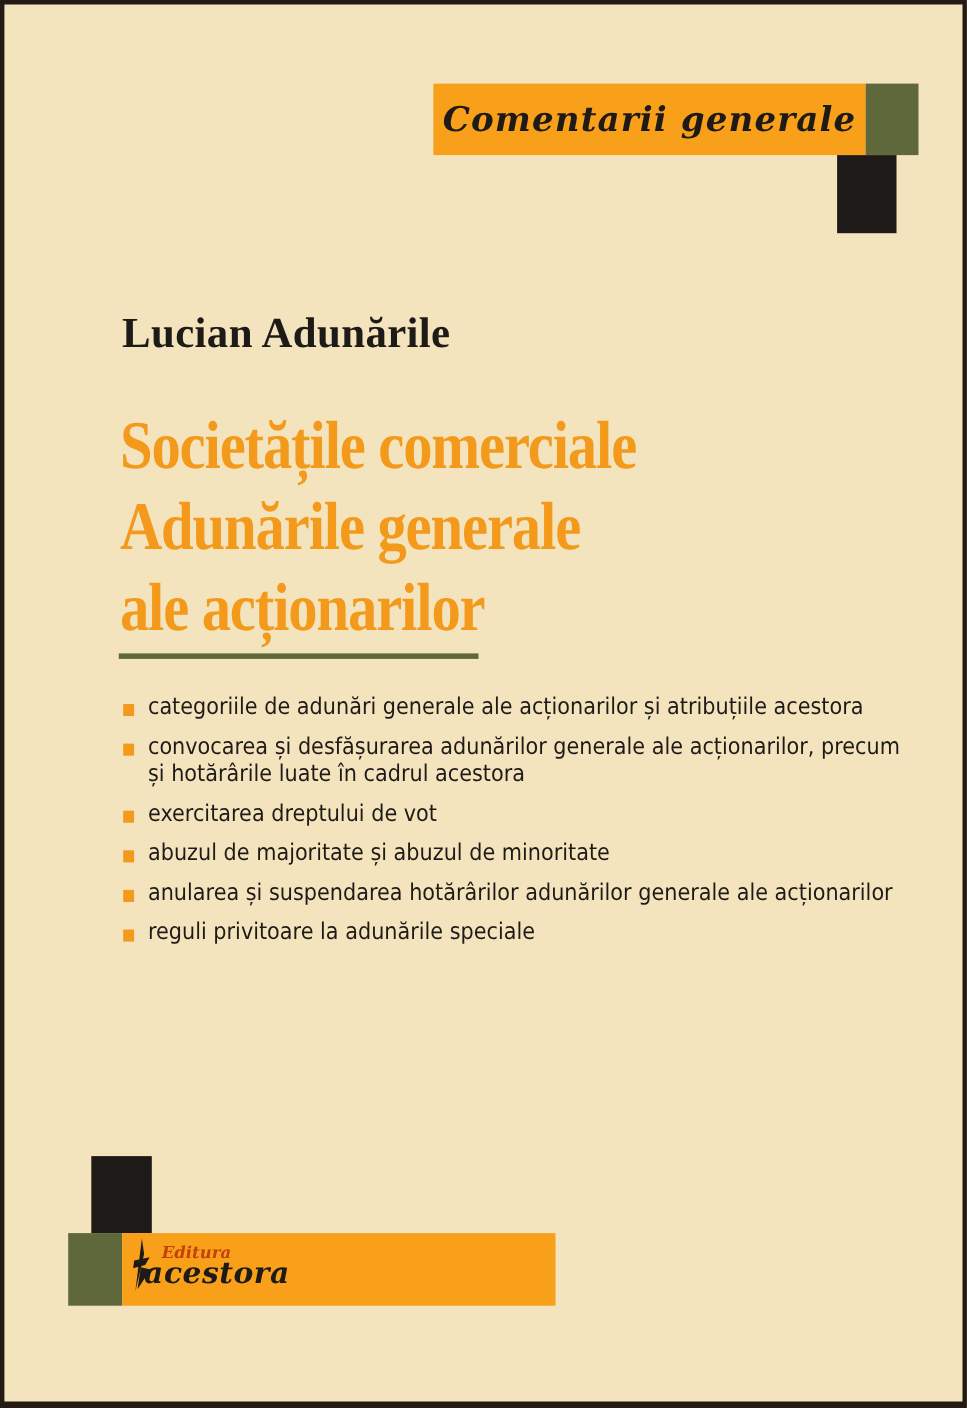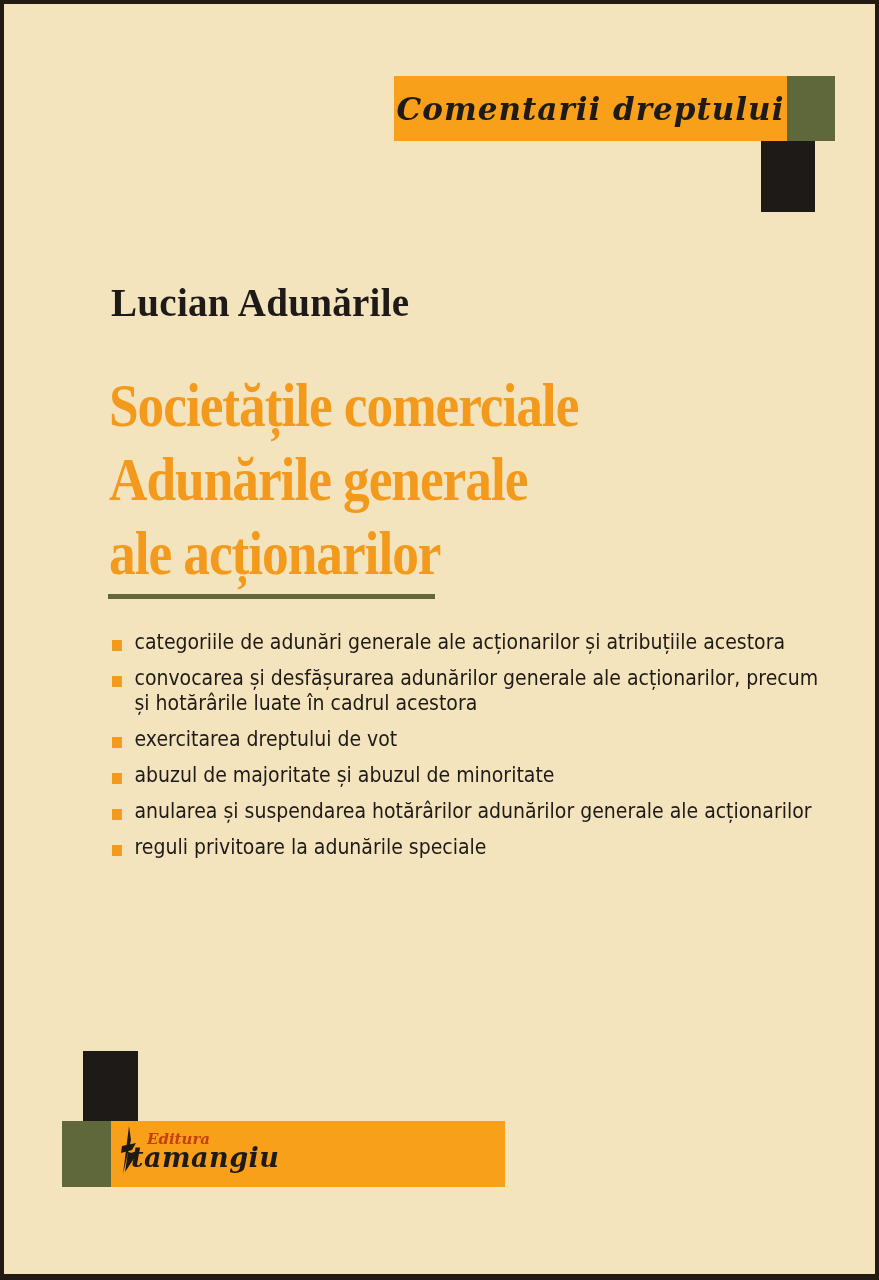--- a/index.html
+++ b/index.html
@@ -22,21 +22,21 @@
   .pub-icon { position:absolute; left:2px; top:2px; width:20px; height:50px; }
 </style>
 </head>
 <body>
 
 <div class="cover">
 
   <div class="blk orange" style="left:390px;top:72px;width:393px;height:65px;"></div>
   <div class="blk olive" style="left:783px;top:72px;width:48px;height:65px;"></div>
   <div class="blk black" style="left:757px;top:137px;width:54px;height:71px;"></div>
-  <div class="series-label">Comentarii dreptului</div>
+  <div class="series-label">Comentarii generale</div>
 
   <div class="author">Lucian Adunările</div>
 
   <div class="title">
     <div>Societățile comerciale</div>
     <div>Adunările generale</div>
     <div>ale acționarilor</div>
   </div>
 
   <div class="rule"></div>
@@ -54,15 +54,15 @@
   <div class="blk olive" style="left:58px;top:1117px;width:49px;height:66px;"></div>
   <div class="blk orange" style="left:107px;top:1117px;width:394px;height:66px;"></div>
 
   <div class="publisher">
     <svg class="pub-icon" viewBox="0 0 20 50">
       <polygon points="10,0 12,14 4,48" fill="#1e1a17"></polygon>
       <polygon points="3,20 17,17 13,24 2,27" fill="#1e1a17"></polygon>
       <polygon points="9,26 18,28 6,46" fill="#1e1a17"></polygon>
     </svg>
     <span class="pub-small">Editura</span>
-    <span class="pub-big">tamangiu</span>
+    <span class="pub-big">acestora</span>
   </div>
 </div>
 
 </body></html>

